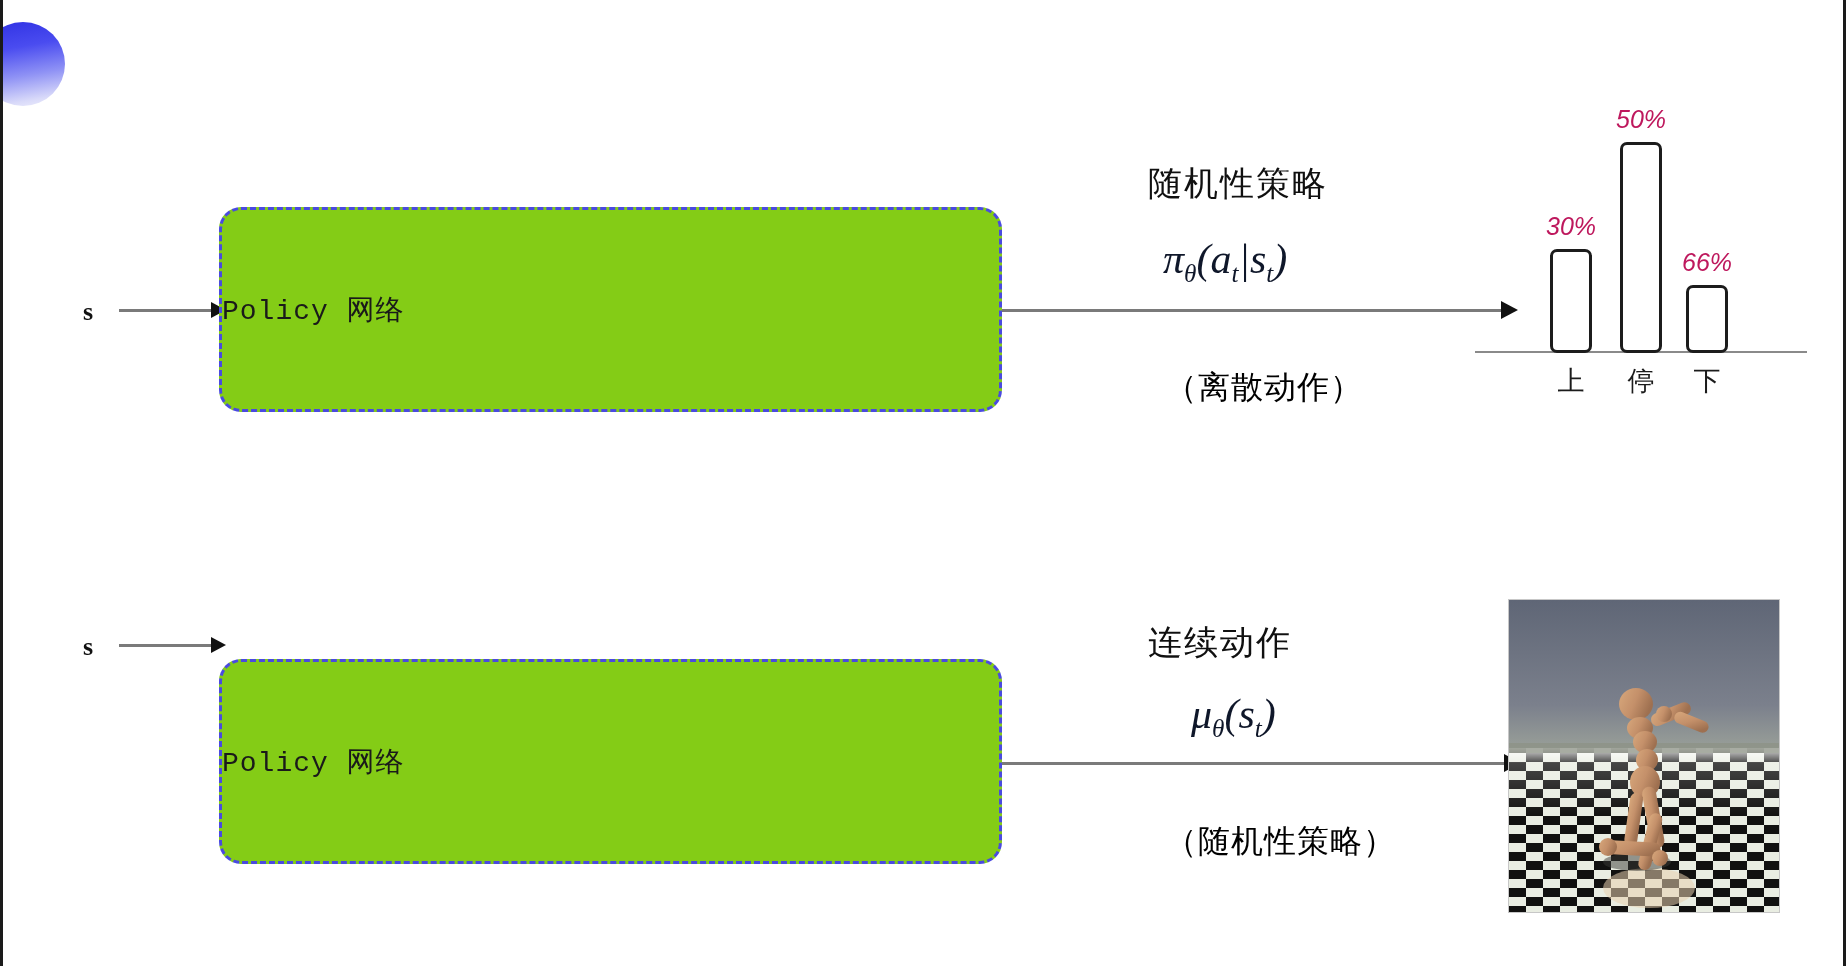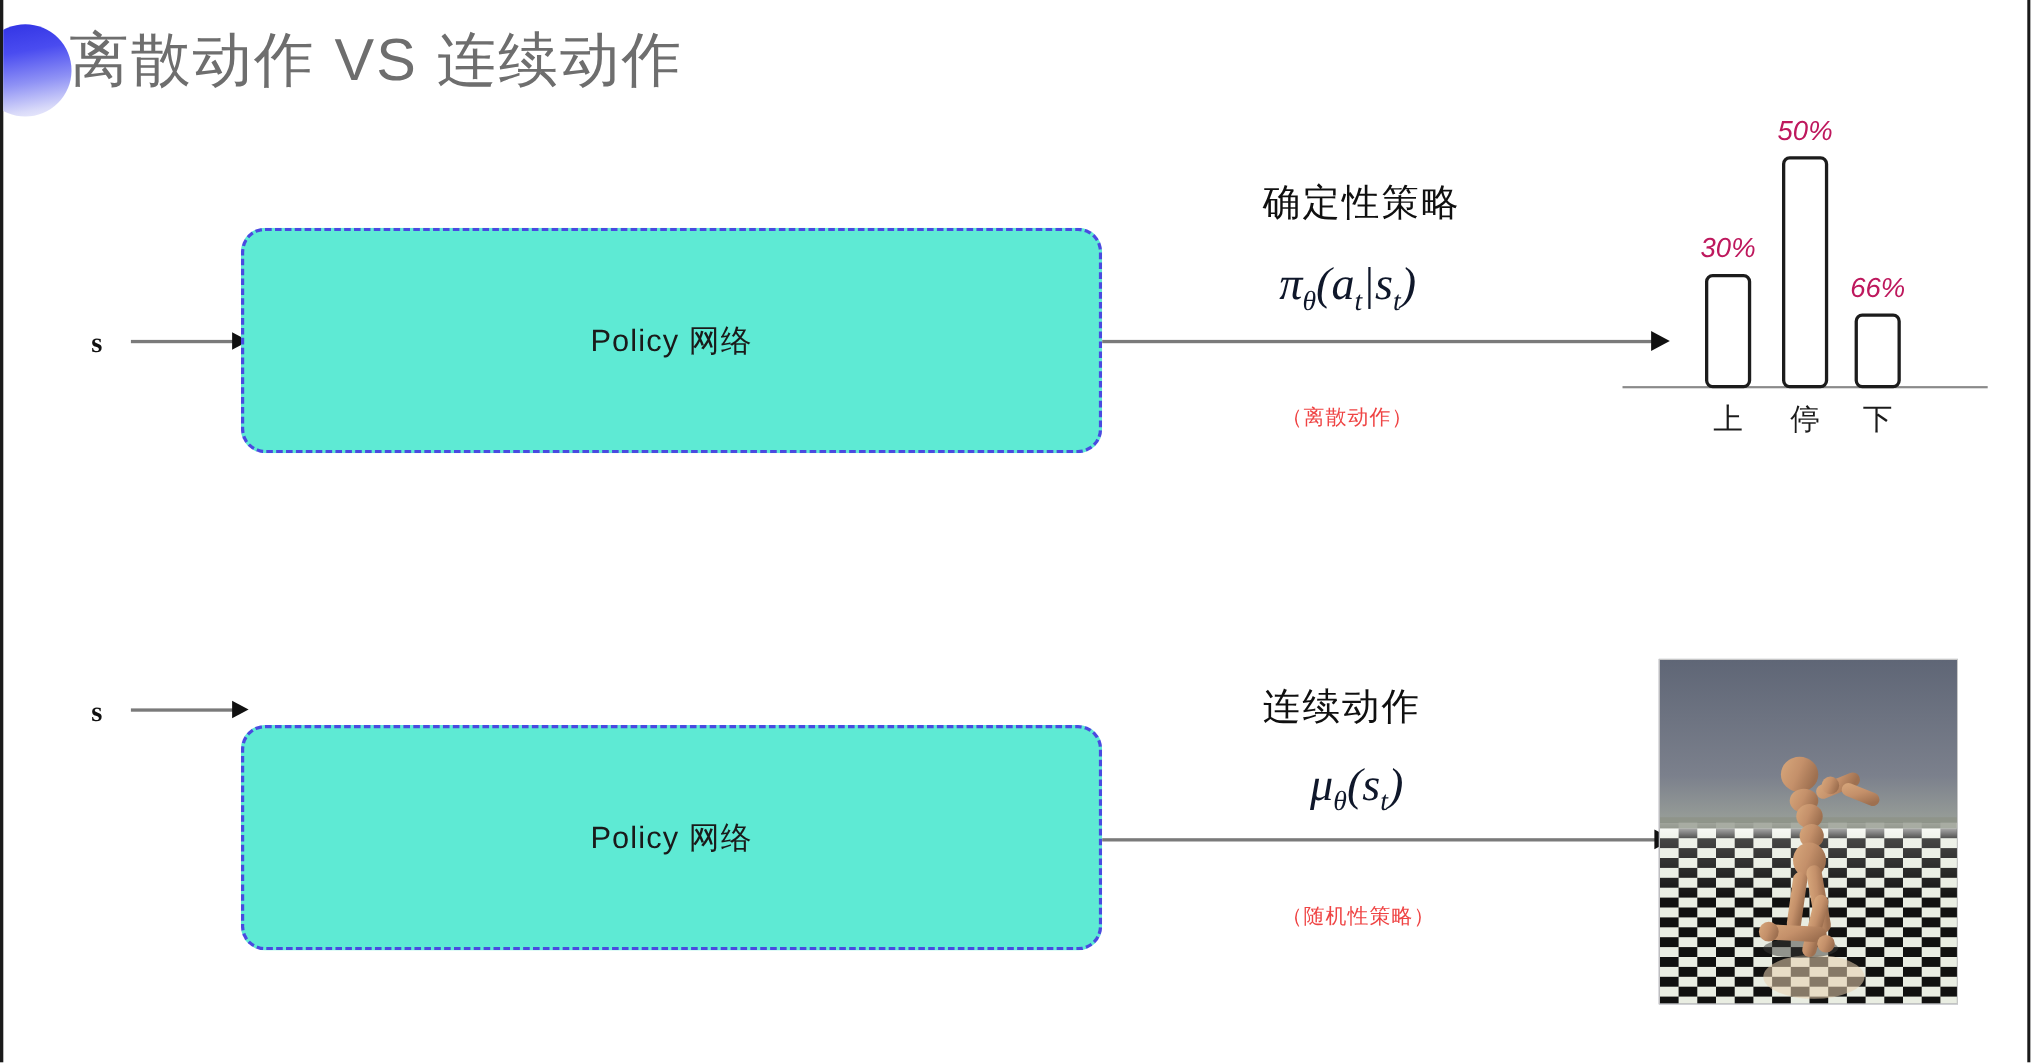--- a/index.html
+++ b/index.html
@@ -68,24 +68,25 @@
     border-left: 15px solid #111;
     border-top: 8.5px solid transparent;
     border-bottom: 8.5px solid transparent;
   }
 
   .policy-box {
     position: absolute;
     border: 3px dashed #4a4ae0;
     border-radius: 22px;
     box-sizing: border-box;
-    background: #5eead4;
+    background: #84cc16;
     display: flex;
     align-items: center;
-    justify-content: center;
+    justify-content: flex-start;
+    font-family: Liberation Mono, monospace;
   }
   .policy-box-label {
     font-size: 28px;
     color: #1a1a1a;
     letter-spacing: 1px;
   }
 
   .out-arrow {
     position: absolute;
     height: 3px;
@@ -116,22 +117,22 @@
     font-size: 42px;
     color: #0f172a;
     white-space: nowrap;
   }
   .policy-formula sub {
     font-size: 0.6em;
     font-style: italic;
   }
   .policy-note {
     position: absolute;
-    font-size: 19px;
-    color: #ef4444;
+    font-size: 32px;
+    color: #000000;
     letter-spacing: 1px;
     white-space: nowrap;
   }
 
   
   #bar-chart {
     position: absolute;
     left: 1472px;
     top: 95px;
     width: 340px;
@@ -192,35 +193,34 @@
     border: 1px solid #c7c7c7;
     box-sizing: border-box;
   }
 </style>
 </head>
 <body>
 
 <div id="slide">
 
   <div id="title-deco"></div>
-  <div id="page-title">离散动作 VS 连续动作</div>
 
   <div class="row">
 
     <div class="s-label" style="left:80px; top:297px;">s</div>
 
     <div class="in-arrow" style="left:116px; top:309px; width:94px;"></div>
 
     <div class="policy-box" style="left:216px; top:207px; width:783px; height:205px;">
       <span class="policy-box-label">Policy 网络</span>
     </div>
 
     <div class="out-arrow" style="left:999px; top:309px; width:502px;"></div>
 
-    <div class="policy-kind" style="left:1145px; top:161px;">确定性策略</div>
+    <div class="policy-kind" style="left:1145px; top:161px;">随机性策略</div>
 
     <div class="policy-formula" style="left:1160px; top:235px;">
       π<sub>θ</sub>(<i>a</i><sub>t</sub>|<i>s</i><sub>t</sub>)
     </div>
 
     <div class="policy-note" style="left:1162px; top:366px;">（离散动作）</div>
 
     <div id="bar-chart">
       <div id="bar-axis"></div>
 

